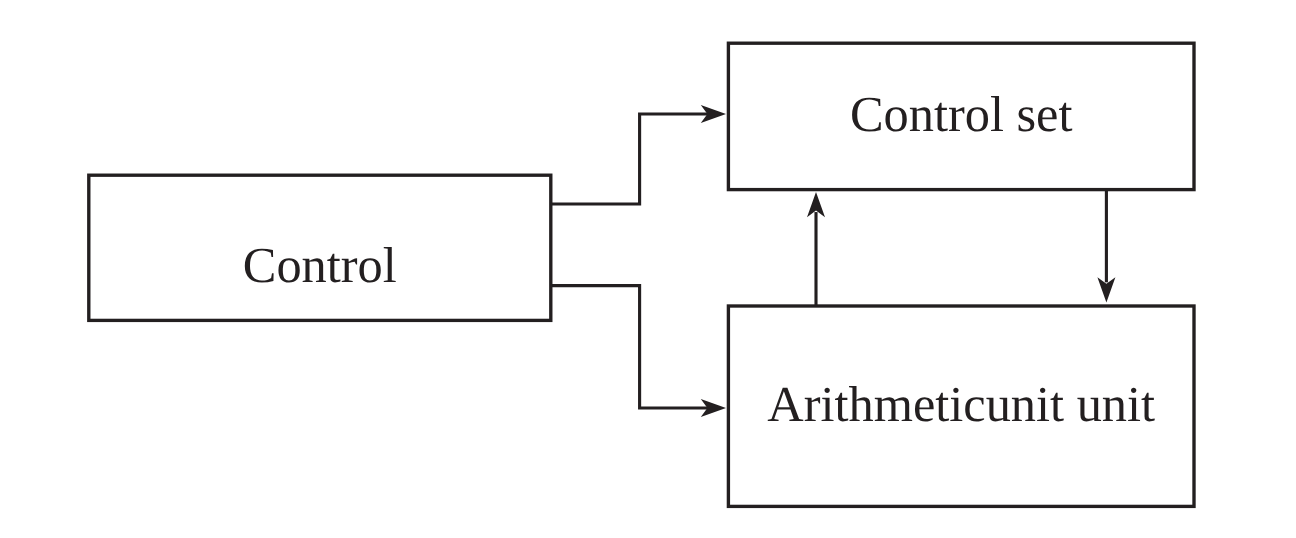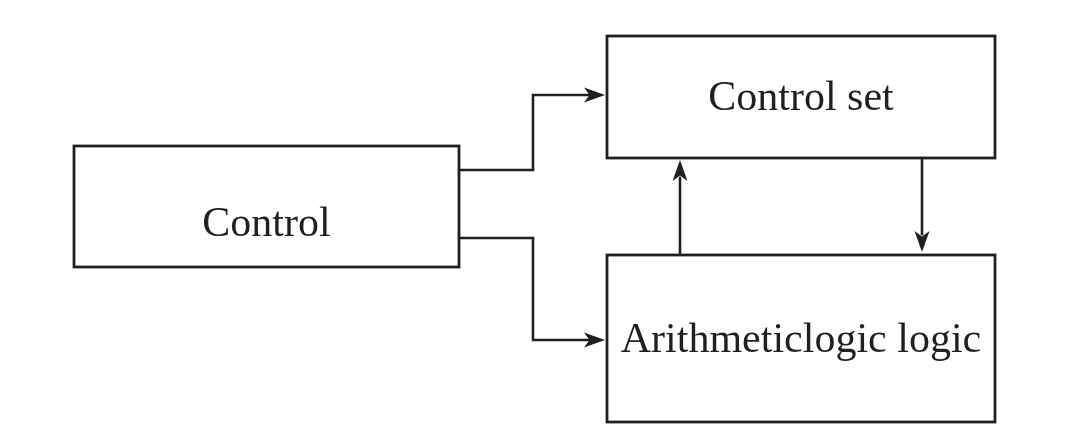--- a/index.html
+++ b/index.html
@@ -69,16 +69,16 @@
       <rect x="607" y="255" width="388" height="167"></rect>
     </g>
   </svg>
 
   <div class="node-label" id="control-label">Control</div>
 
   <div class="node-label" id="register-label">Control set</div>
 
   <div class="node-label" id="alu-label">
     <span class="line">Arithmetic</span>
-    <span class="line">logic logic</span>
+    <span class="line">unit unit</span>
   </div>
 
 </div>
 
 </body></html>

